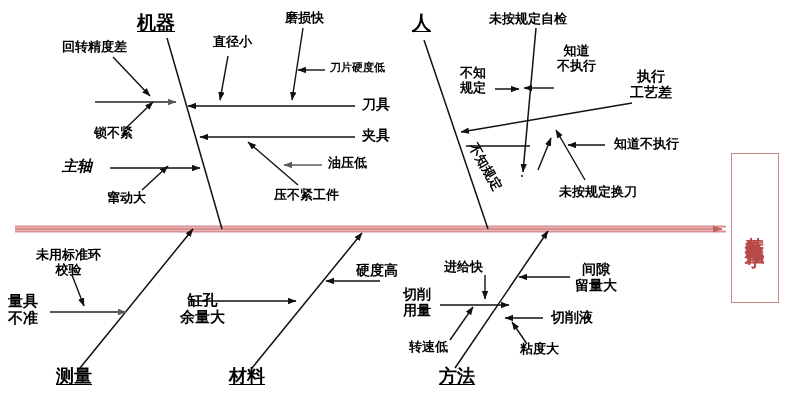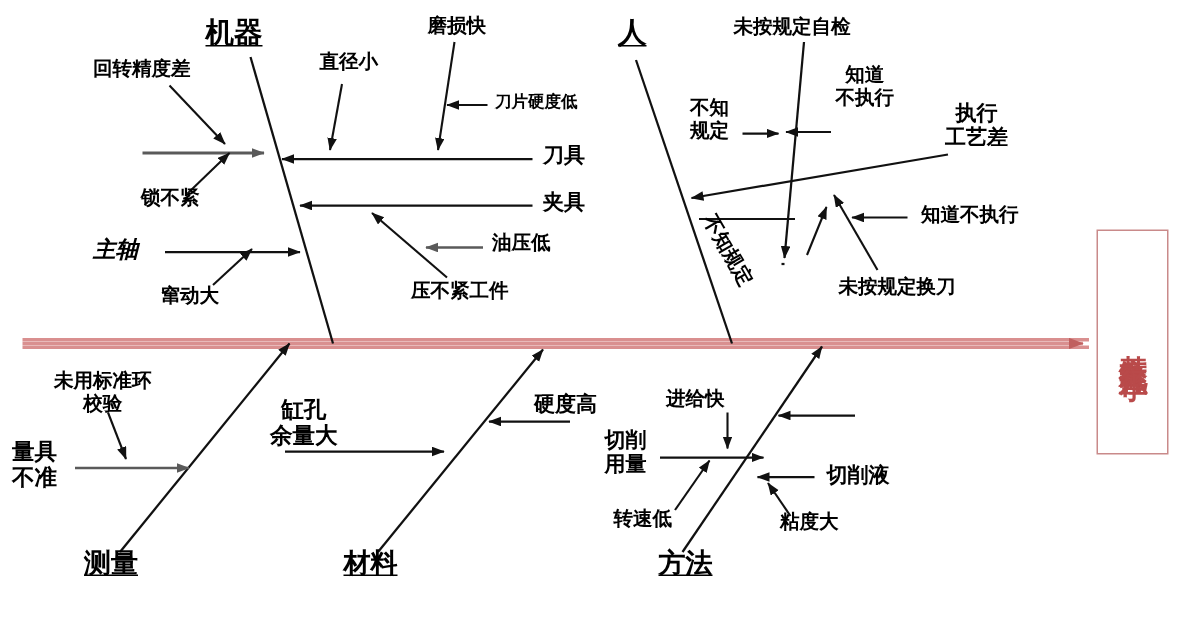--- a/index.html
+++ b/index.html
@@ -199,32 +199,34 @@
   <div class="lbl" style="left:614px;top:137px;font-size:13px;">知道不执行</div>
 
   <div class="lbl" style="left:559px;top:185px;font-size:13px;">未按规定换刀</div>
 
   <div class="lbl" style="left:36px;top:248px;font-size:13px;text-align:center;">未用标准环
 校验</div>
 
   <div class="lbl" style="left:8px;top:293px;font-size:15px;">量具
 不准</div>
 
-  <div class="lbl" style="left:180px;top:265px;font-size:15px;text-align:center;">缸孔
+  <div class="lbl" style="left:180px;top:292px;font-size:15px;text-align:center;">缸孔
 余量大</div>
 
   <div class="lbl" style="left:356px;top:263px;font-size:14px;">硬度高</div>
 
   <div class="lbl" style="left:444px;top:260px;font-size:13px;">进给快</div>
 
   <div class="lbl" style="left:403px;top:287px;font-size:14px;text-align:center;">切削
 用量</div>
 
   <div class="lbl" style="left:409px;top:340px;font-size:13px;">转速低</div>
 
+  <div class="lbl" style="left:575px;top:262px;font-size:14px;text-align:center;">间隙
+留量大</div>
 
   <div class="lbl" style="left:551px;top:310px;font-size:14px;">切削液</div>
 
   <div class="lbl" style="left:520px;top:342px;font-size:13px;">粘度大</div>
 
   <div id="result-box" style="left:731px;top:153px;width:48px;height:150px;">
     <span class="vtxt" style="font-size:19px;">基座缸孔直径小</span>
   </div>
 
 </div>

